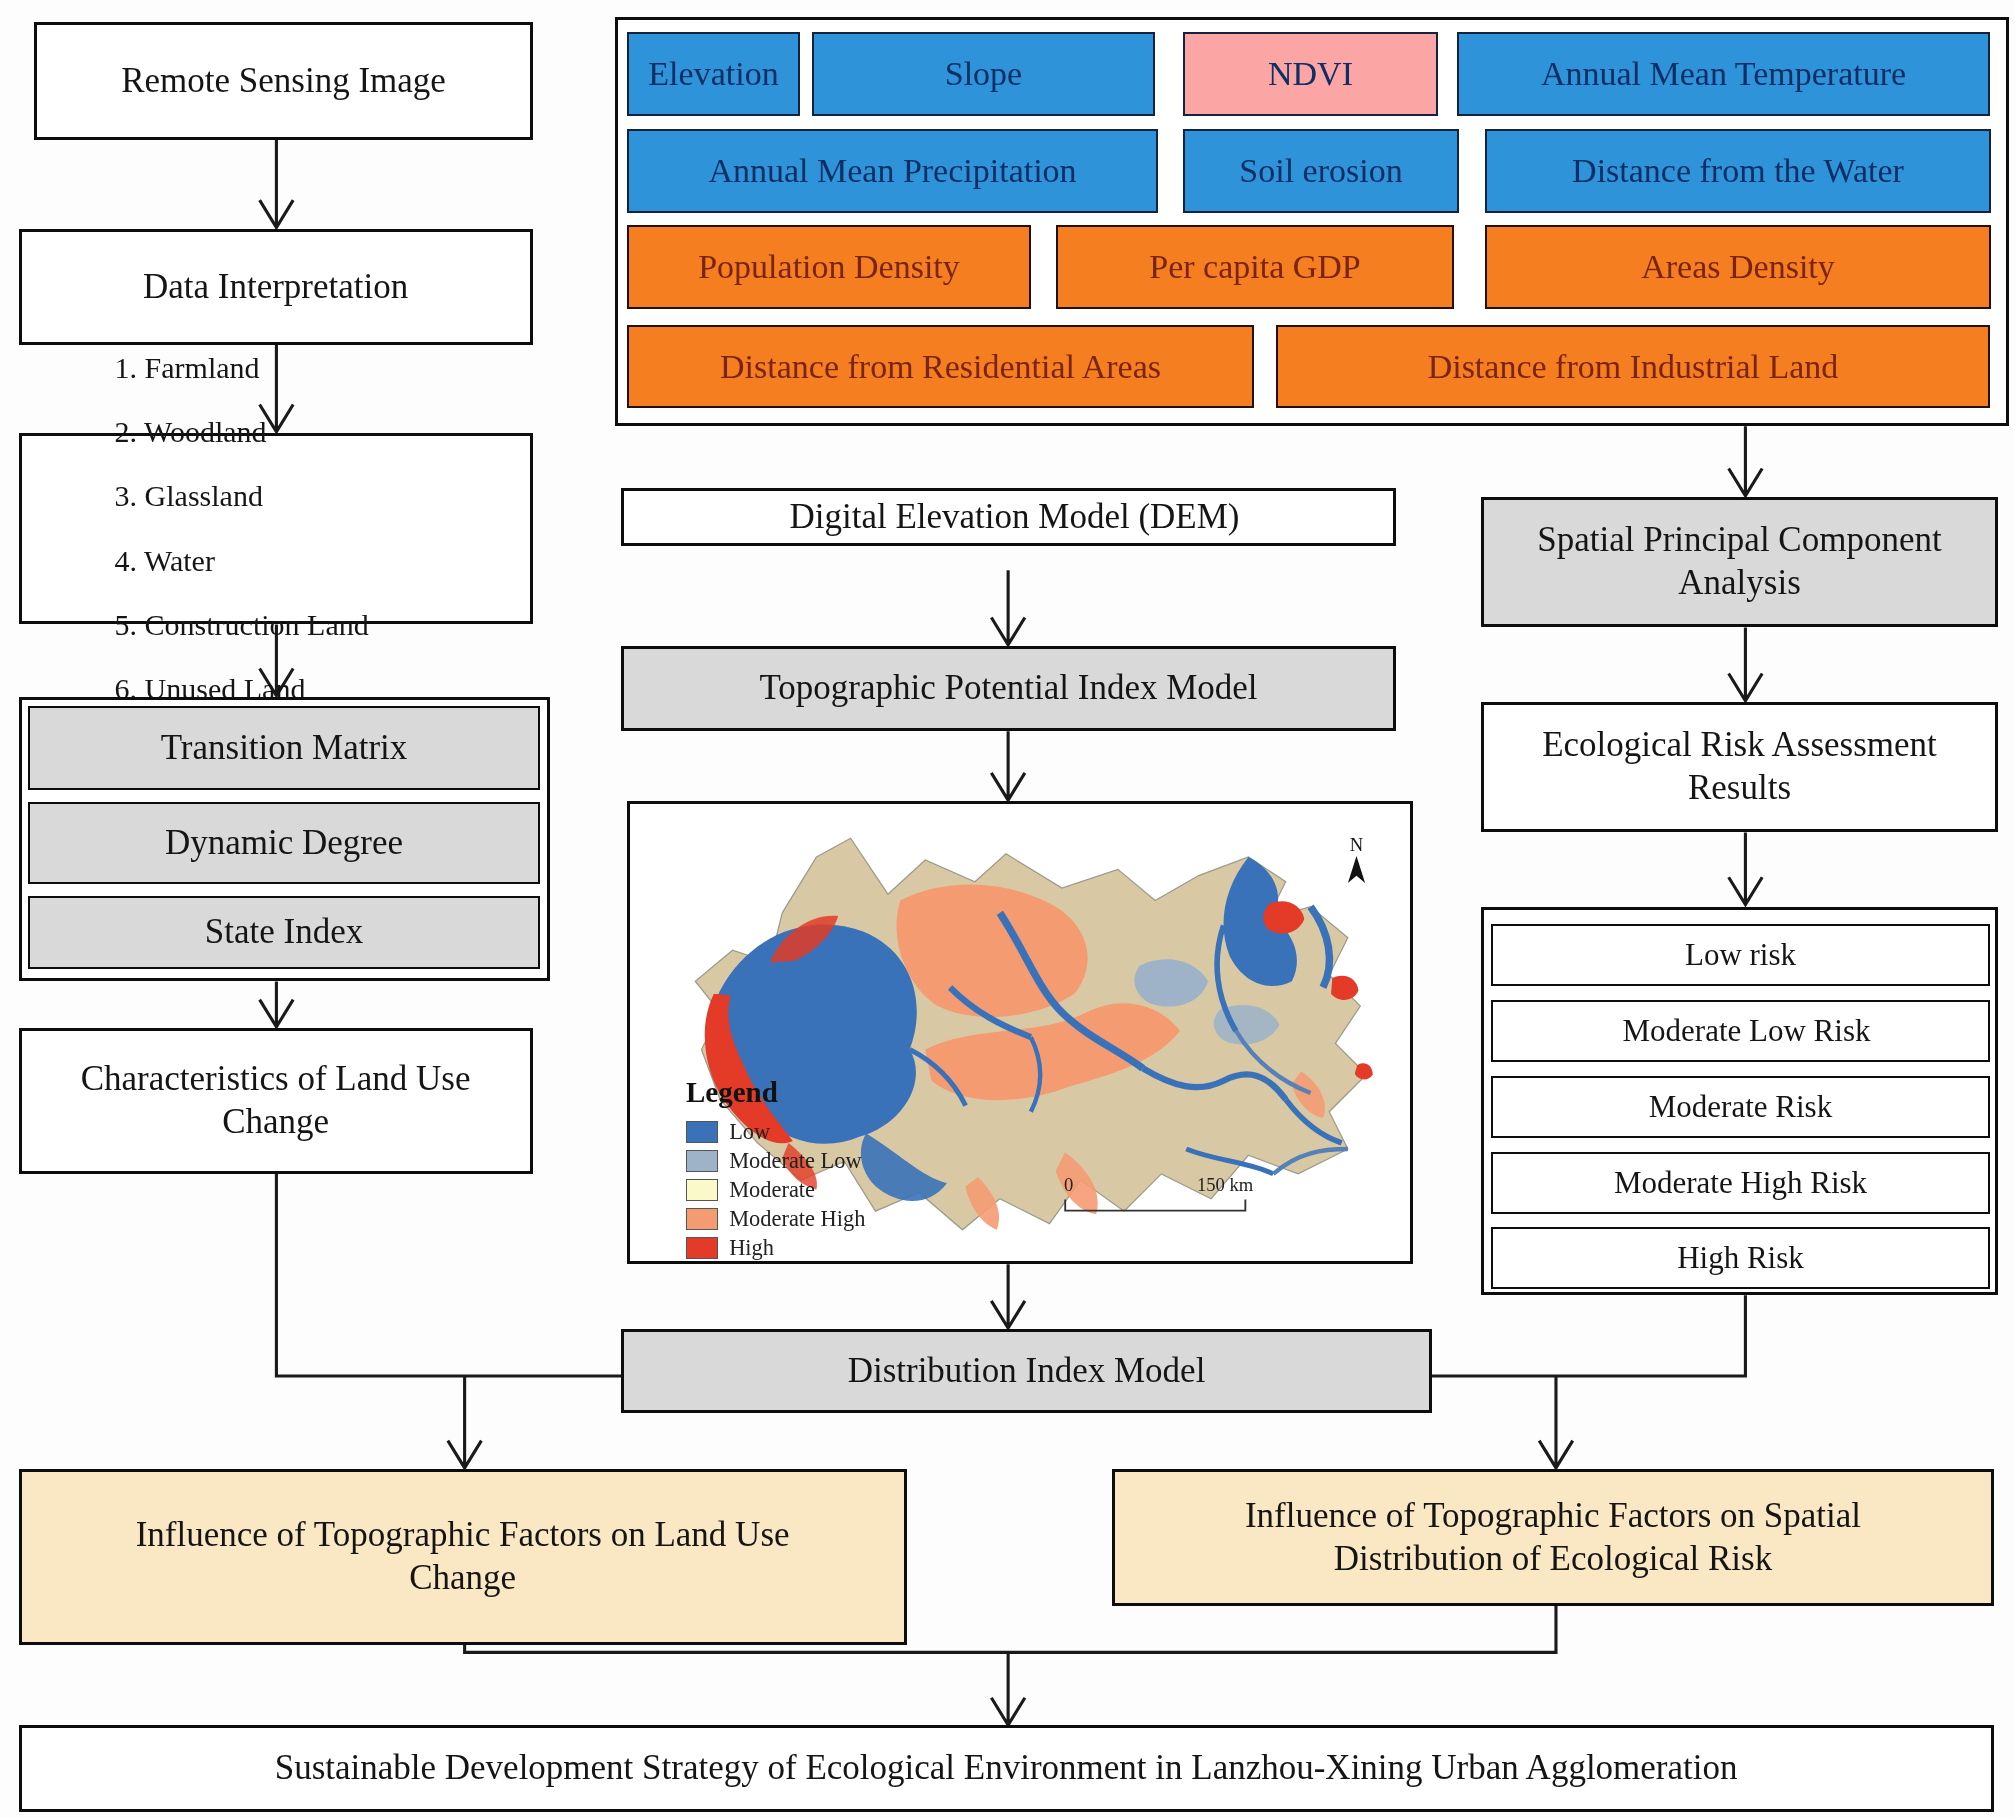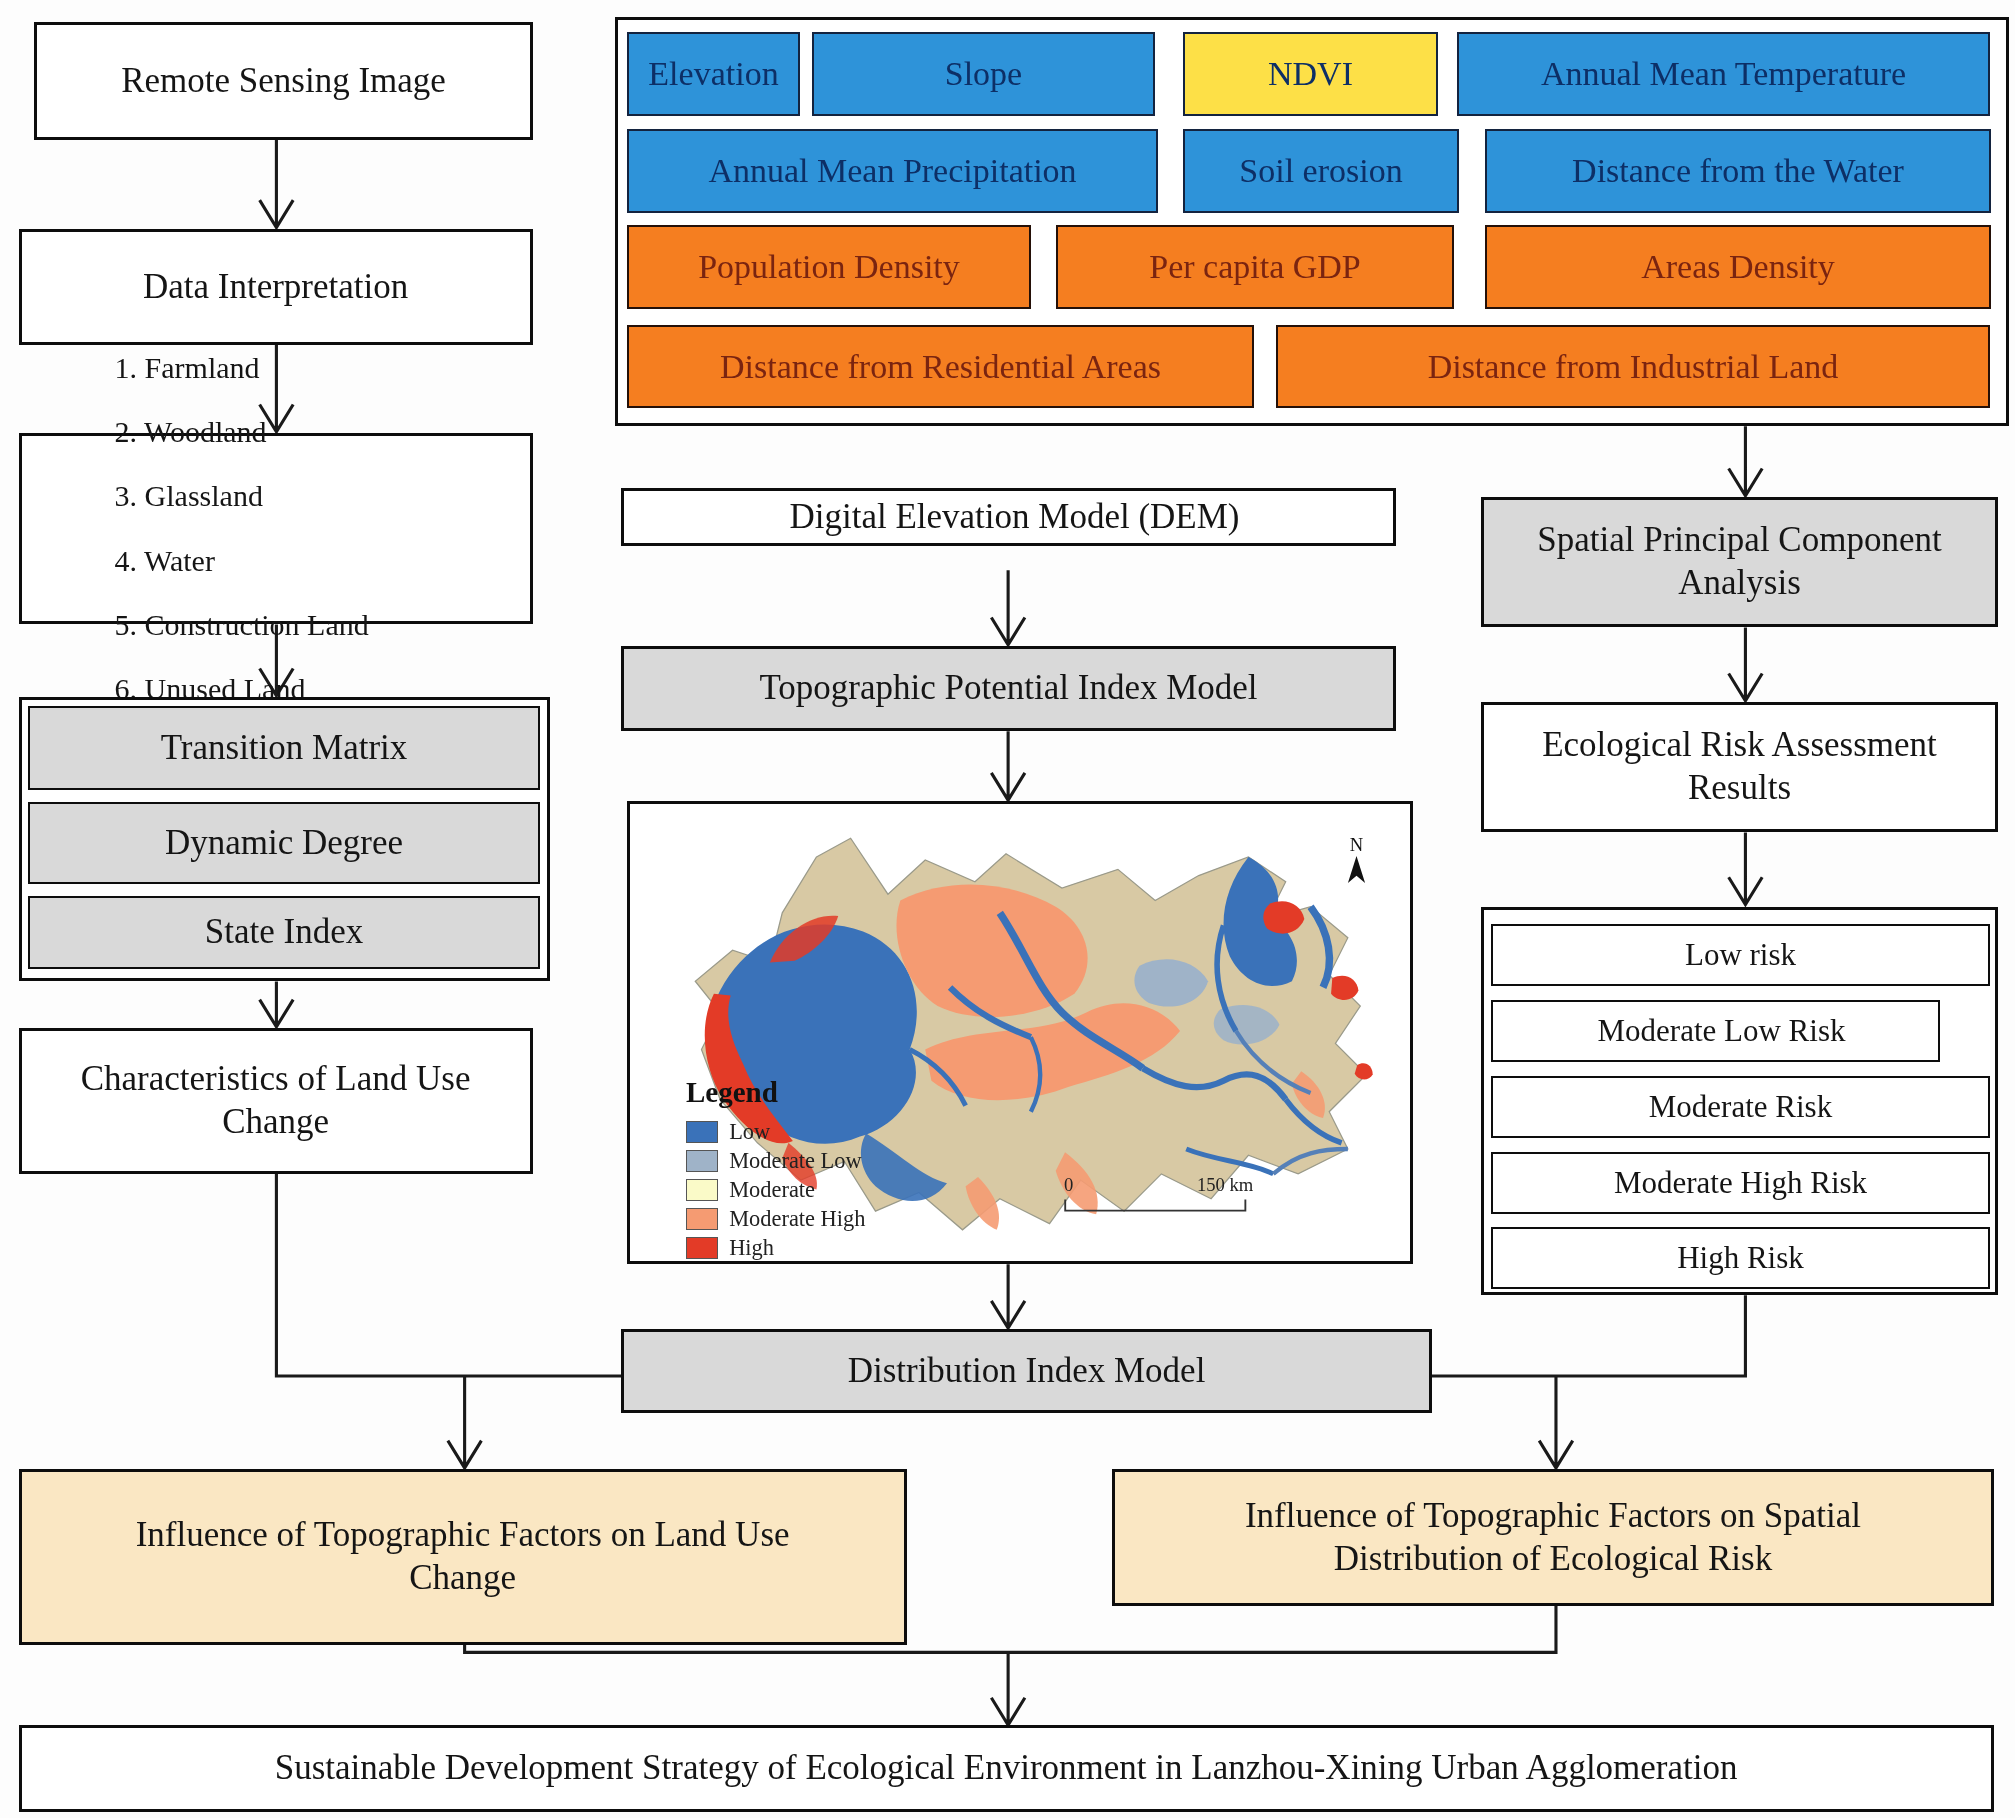--- a/index.html
+++ b/index.html
@@ -81,21 +81,21 @@
   <div class="box inner-gray" style="left: 28px; top: 706px; width: 512px; height: 84px; background: rgb(217, 217, 217);">Transition Matrix</div>
   <div class="box inner-gray" style="left: 28px; top: 802px; width: 512px; height: 82px; background: rgb(217, 217, 217);">Dynamic Degree</div>
   <div class="box inner-gray" style="left: 28px; top: 896px; width: 512px; height: 73px; background: rgb(217, 217, 217);">State Index</div>
 
   <div class="box two-line" style="left:18.6px; top:1028px; width:514px; height:146px;">Characteristics of Land Use Change</div>
 
   <div class="container-box" style="left:615px; top:17.4px; width:1394px; height:409px;"></div>
 
   <div class="box factor blue-t" style="left: 627px; top: 32px; width: 173px; height: 84px; background: rgb(46, 147, 217);">Elevation</div>
   <div class="box factor blue-t" style="left: 812px; top: 32px; width: 343px; height: 84px; background: rgb(46, 147, 217);">Slope</div>
-  <div class="box factor blue-t" style="left: 1183px; top: 32px; width: 255px; height: 84px; background: #fde047;">NDVI</div>
+  <div class="box factor blue-t" style="left: 1183px; top: 32px; width: 255px; height: 84px; background: #fca5a5;">NDVI</div>
   <div class="box factor blue-t" style="left: 1457px; top: 32px; width: 533px; height: 84px; background: rgb(46, 147, 217);">Annual Mean Temperature</div>
 
   <div class="box factor blue-t" style="left: 627px; top: 129px; width: 531px; height: 84px; background: rgb(46, 147, 217);">Annual Mean Precipitation</div>
   <div class="box factor blue-t" style="left: 1485px; top: 129px; width: 506px; height: 84px; background: rgb(46, 147, 217);">Distance from the Water</div>
   <div class="box factor blue-t" style="left: 1183px; top: 129px; width: 276px; height: 84px; background: rgb(46, 147, 217);">Soil erosion</div>
 
   <div class="box factor orange-t" style="left: 627px; top: 225px; width: 404px; height: 84px; background: rgb(245, 126, 32);">Population Density</div>
   <div class="box factor orange-t" style="left: 1056px; top: 225px; width: 398px; height: 84px; background: rgb(245, 126, 32);">Per capita GDP</div>
   <div class="box factor orange-t" style="left: 1485px; top: 225px; width: 506px; height: 84px; background: rgb(245, 126, 32);">Areas Density</div>
 
@@ -183,21 +183,21 @@
   </div>
 
   <div class="box" style="left: 621px; top: 1329px; width: 811px; height: 84px; background: rgb(217, 217, 217);">Distribution Index Model</div>
 
   <div class="box two-line" style="left: 1481px; top: 497px; width: 517px; height: 130px; background: rgb(217, 217, 217);">Spatial Principal Component Analysis</div>
 
   <div class="box two-line" style="left:1481px; top:702px; width:517px; height:130px;">Ecological Risk Assessment Results</div>
 
   <div class="container-box" style="left:1481px; top:907px; width:517px; height:388px;"></div>
   <div class="box risk" style="left:1491px; top:924px; width:499px; height:62px;">Low risk</div>
-  <div class="box risk" style="left:1491px; top:1000px; width:449px; height:62px;padding-left:12px;">Moderate Low Risk</div>
+  <div class="box risk" style="left:1491px; top:1000px; width:499px; height:62px;padding-left:12px;">Moderate Low Risk</div>
   <div class="box risk" style="left:1491px; top:1076px; width:499px; height:62px;">Moderate Risk</div>
   <div class="box risk" style="left:1491px; top:1152px; width:499px; height:62px;">Moderate High Risk</div>
   <div class="box risk" style="left:1491px; top:1227px; width:499px; height:62px;">High Risk</div>
 
   <div class="box yellow" style="left: 18.6px; top: 1469px; width: 888px; height: 176px; background: rgb(250, 231, 195);">Influence of Topographic Factors on Land Use Change</div>
 
   <div class="box yellow" style="left: 1112px; top: 1469px; width: 882px; height: 137px; background: rgb(250, 231, 195);">Influence of Topographic Factors on Spatial Distribution of Ecological Risk</div>
 
   <div class="box final" style="left:18.6px; top:1725px; width:1975px; height:87px;">Sustainable Development Strategy of Ecological Environment in Lanzhou-Xining Urban Agglomeration</div>
 

